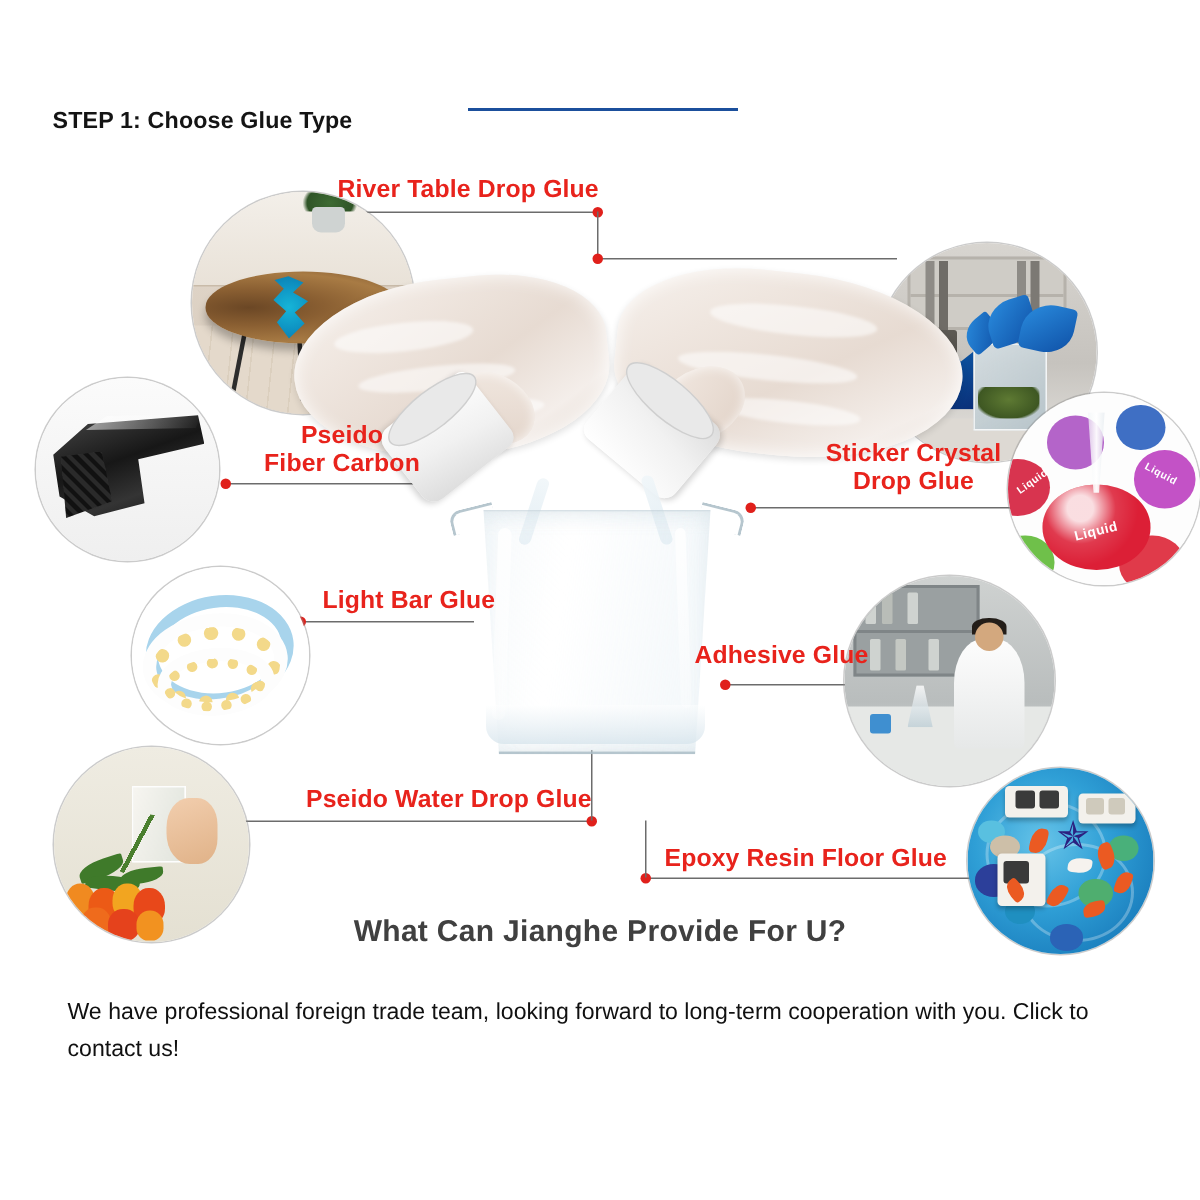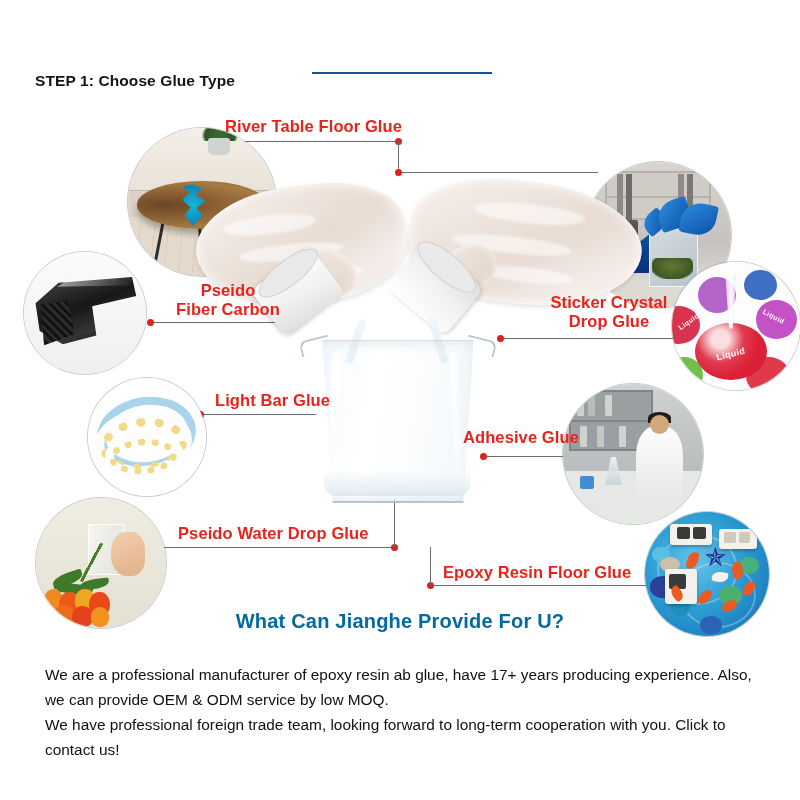--- a/index.html
+++ b/index.html
@@ -231,21 +231,21 @@
     position:absolute;width:8px;
     background:linear-gradient(rgba(240,246,249,.9),rgba(218,232,240,.75));
     border-radius:4px;
   }
   .pour.l{left:352px;top:318px;height:46px;transform:rotate(12deg) skewX(-6deg);}
   .pour.r{left:434px;top:316px;height:48px;transform:rotate(-12deg) skewX(6deg);}
 
   
   .subhead{
     position:absolute;left:0;top:610px;width:800px;text-align:center;
-    font-size:20px;font-weight:bold;color:#0369a1;letter-spacing:.2px;
+    font-size:20px;font-weight:bold;color:#404040;letter-spacing:.2px;
   }
   .body-text{
     position:absolute;left:45px;top:662px;width:715px;
     font-size:15.4px;line-height:25px;color:#111;
   }
   .body-text p{margin:0;}
 </style>
 </head>
 <body>
 
@@ -447,40 +447,39 @@
     <div class="pour r"></div>
 
     <div class="beaker-spout"></div>
     <div class="beaker-spout r"></div>
     <div class="beaker"></div>
     <div class="beaker-base"></div>
     <div class="beaker-shine"></div>
     <div class="beaker-shine s2"></div>
   </div>
 
-  <div class="lbl" style="left:225px;top:117px;">River Table Floor Glue</div>
+  <div class="lbl" style="left:225px;top:117px;">River Table Drop Glue</div>
 
 
   <div class="lbl c" style="left:148px;top:281px;width:160px;">
     <div>Pseido</div>
     <div>Fiber Carbon</div>
   </div>
 
   <div class="lbl c" style="left:528px;top:293px;width:162px;">
     <div>Sticker Crystal</div>
     <div>Drop Glue</div>
   </div>
 
   <div class="lbl" style="left:215px;top:391px;">Light Bar Glue</div>
 
   <div class="lbl" style="left:463px;top:428px;">Adhesive Glue</div>
 
-  <div class="lbl" style="left:178px;top:524px;">Pseido Water Drop Glue</div>
+  <div class="lbl" style="left:204px;top:524px;">Pseido Water Drop Glue</div>
 
   <div class="lbl" style="left:443px;top:563px;">Epoxy Resin Floor Glue</div>
 
   <div class="subhead">What Can Jianghe Provide For U?</div>
   <div class="body-text">
-    <p>We are a professional manufacturer of epoxy resin ab glue, have 17+ years producing experience. Also, we can provide OEM &amp; ODM service by low MOQ.</p>
     <p>We have professional foreign trade team, looking forward to long-term cooperation with you. Click to contact us!</p>
   </div>
 
 </div>
 
 </body></html>

